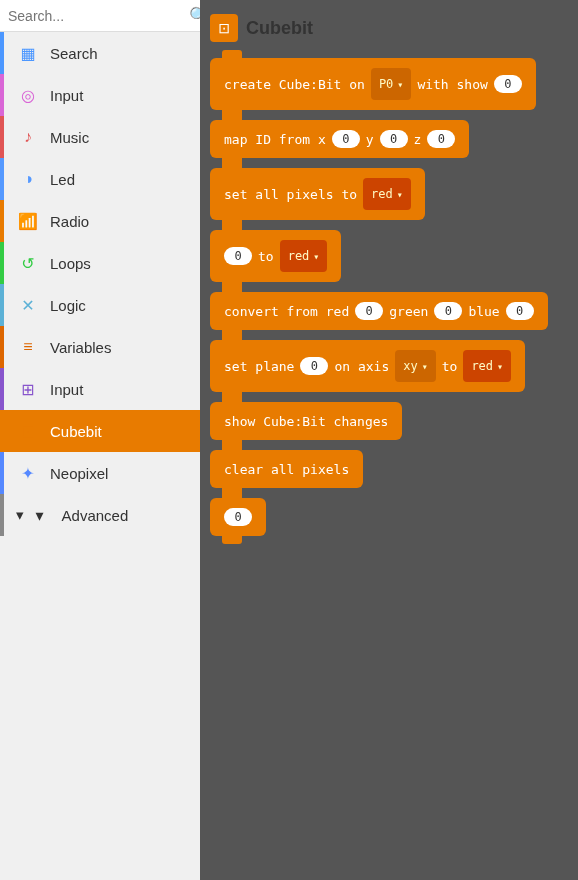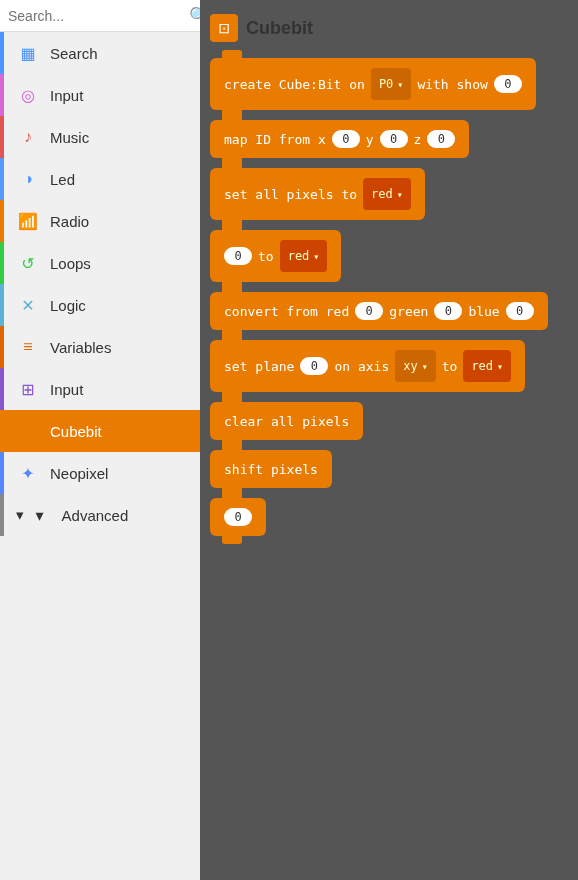--- a/index.html
+++ b/index.html
@@ -311,22 +311,22 @@
         </div></div>
       <div class="block-row"><div class="block">
           <span class="block-label">set plane</span>
           <span class="input-oval">0</span>
           <span class="block-label">on axis</span>
           <span class="dropdown">xy</span>
           <span class="block-label">to</span>
           <span class="dropdown dropdown-red">red</span>
         </div></div>
       <div class="block-row"><div class="block">
+          <span class="block-label">show Cube:Bit changes</span>
+        </div></div>
+      <div class="block-row"><div class="block">
           <span class="block-label">clear all pixels</span>
-        </div></div>
-      <div class="block-row"><div class="block">
-          <span class="block-label">shift pixels</span>
         </div></div>
       <div class="block-row"><div class="block">
           <span class="input-oval">0</span>
         </div></div>
     </div>
 </div>
 
 </body></html>

